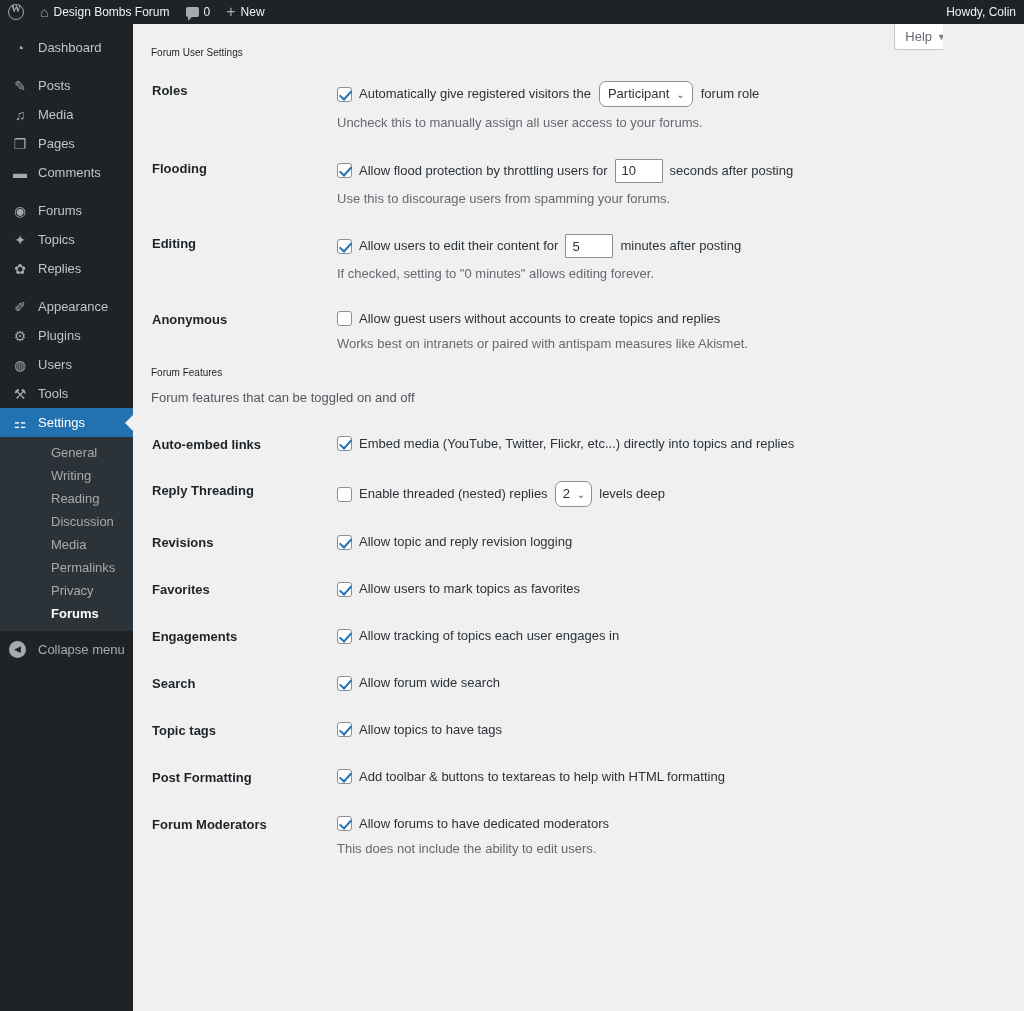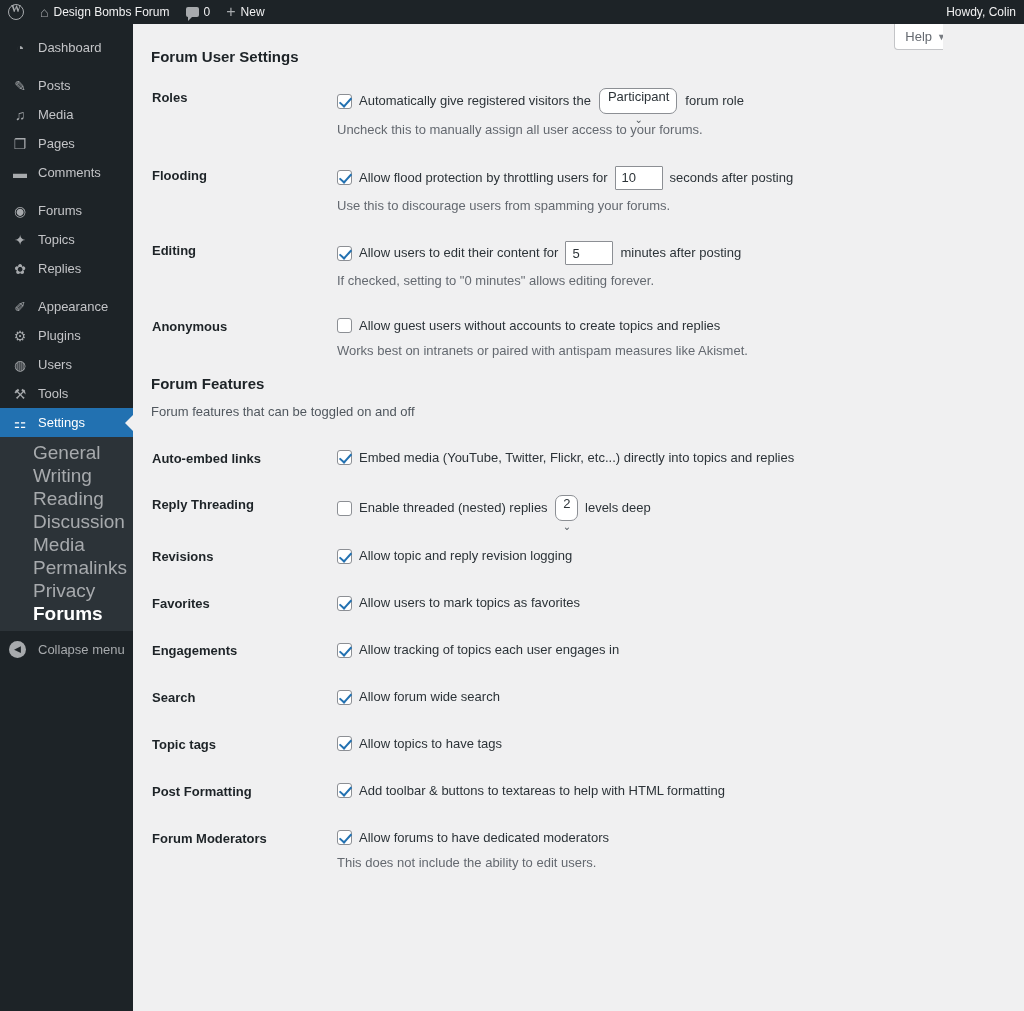--- a/index.html
+++ b/index.html
@@ -76,21 +76,21 @@
   }
   .menu-item.current .m-icon { color: #fff; }
   .menu-item.current .m-label { color: #fff; }
   .menu-item.current::after {
     content: ""; position: absolute; right: 0; top: 50%;
     margin-top: -8px; border-top: 8px solid transparent;
     border-bottom: 8px solid transparent; border-right: 8px solid #f0f0f1;
   }
   .submenu { background: #2c3338; padding: 4px 0 6px 0; }
   .submenu-item {
-    padding: 3px 0 3px 33px; font-size: 19px; color: #a7aaad; line-height: 17px;
+    padding: 3px 0 3px 33px; font-size: 13px; color: #a7aaad; line-height: 17px; margin-left: 18px;
   }
   .submenu-item.current { color: #fff; font-weight: bold; }
   .collapse-item {
     display:flex; align-items:center; height: 29px; padding-left: 9px;
     color: #a7aaad; font-size: 13px; margin-top: 4px;
   }
   .collapse-circle {
     width: 17px; height: 17px; border-radius: 50%; background: #a7aaad;
     display:inline-flex; align-items:center; justify-content:center;
     font-size: 9px; color: #1d2327; line-height: 1;
@@ -116,21 +116,21 @@
     margin-right: -14px;
   }
   .caret-down { font-size: 9px; color: #787c82; }
 
   .wrap { padding: 22px 20px 0 18px; }
   h1.page-title {
     font-size: 23px; font-weight: 400; color: #1d2327;
     margin: 0 0 18px 0; line-height: 1.3; padding: 9px 0 4px 0;
   }
   h2.section-title {
-    font-size: 15px; font-weight: bold; color: #1d2327;
+    font-size: 10px; font-weight: normal; color: #1d2327;
     margin: 0 0 8px 0; padding: 0; line-height: 1.4;
   }
   p.section-desc {
     font-size: 13px; color: #50575e; margin: 0 0 14px 0; line-height: 1.5;
   }
   table.form-table { width: 100%; border-collapse: collapse; }
   table.form-table th {
     width: 186px; text-align: left; vertical-align: top;
     font-size: 13px; font-weight: bold; color: #1d2327;
     padding: 15px 10px 15px 1px; line-height: 1.3;
@@ -157,21 +157,21 @@
   }
   input.num {
     width: 48px; height: 24px; border: 1px solid #8c8f94; border-radius: 1px;
     background: #fff; font-size: 13px; color: #2c3338;
     padding: 0 6px; margin: 0 7px; font-family: "Liberation Sans", sans-serif;
   }
   .sel {
     display: inline-flex; align-items: center; gap: 7px;
     height: 26px; border: 1px solid #8c8f94; border-radius: 7px;
     background: #fff; font-size: 13px; color: #2c3338;
-    padding: 0 7px 0 8px; margin: 0 8px; white-space: nowrap; flex-direction: column;
+    padding: 0 7px 0 8px; margin: 0 8px; white-space: nowrap;
   }
   .sel .caret { font-size: 10px; color: #50575e; }
   .sel.small { margin: 0 7px; padding: 0 6px 0 7px; }
 </style>
 </head>
 <body>
 
 <div id="adminbar">
   <div class="ab-item">
     <span class="wp-logo-glyph"></span>

